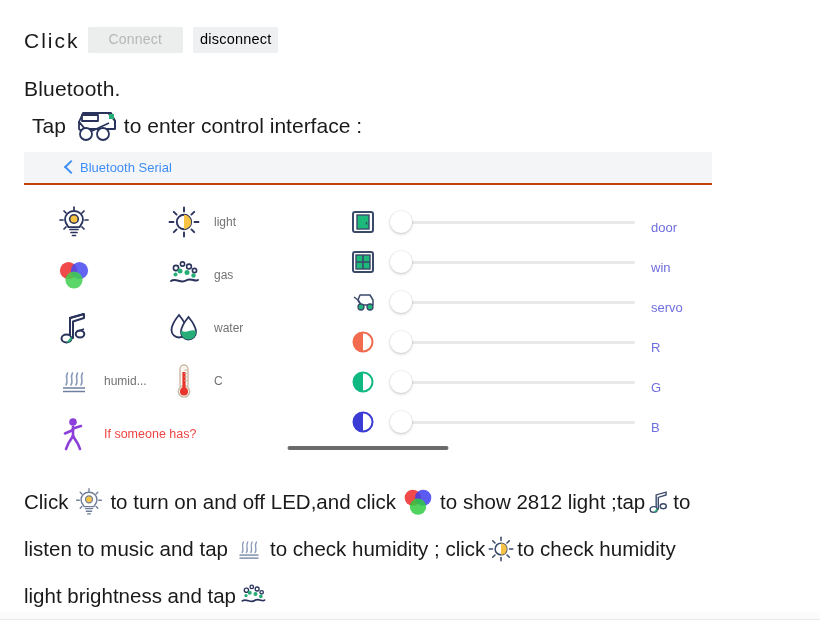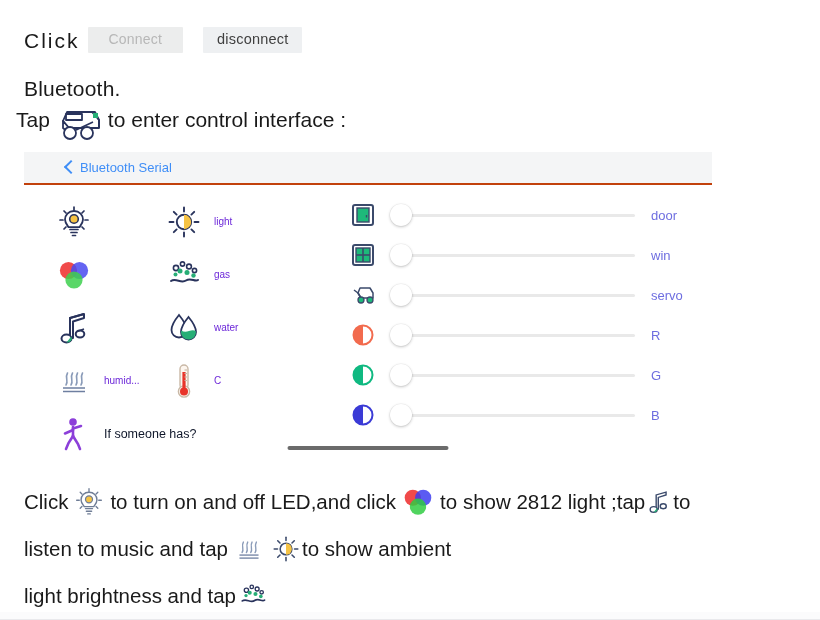--- a/index.html
+++ b/index.html
@@ -30,30 +30,30 @@
     font-size:14px;
     padding:4px 21px 5px;
     margin:0 8px;
     line-height:1.15;
     border-radius:1px;
     font-family:"Liberation Sans", sans-serif;
   }
   .btn-disconnect {
     display:inline-block;
     background:#eef0f2;
-    color:#404040;
+    color:#000000;
     font-size:14.5px;
-    padding:4px 14px 5px;
-    margin:0 12px;
+    padding:4px 7px 5px;
+    margin:0 2px;
     line-height:1.15;
     border-radius:1px;
     font-family:"Liberation Sans", sans-serif;
   }
 
-  .para-tap { position:absolute; left:16px; top:108px; display:flex; align-items:flex-start; height:36px; }
+  .para-tap { position:absolute; left:32px; top:108px; display:flex; align-items:center; height:36px; }
   .para-tap .lbl { font-size:21px; color:#1a1a1a; }
 
   
   .panel {
     position:absolute;
     left:24px; top:152px;
     width:688px; height:310px;
     background:#ffffff;
   }
   .panel-header {
@@ -82,26 +82,26 @@
   
   .sensor-grid {
     position:absolute; left:30px; top:10px;
     width:270px;
   }
   .sensor-row { display:flex; height:53px; align-items:center; }
   .sensor-cell { display:flex; align-items:center; }
   .sensor-cell.c1 { width:110px; }
   .sensor-cell.c2 { width:160px; }
   .sensor-ico { width:40px; height:40px; display:flex; align-items:center; justify-content:center; flex:0 0 auto; }
-  .sensor-lbl { font-size:10px; color:#6d28d9; margin-left:10px; white-space:nowrap; }
-  .sensor-lbl.purple { color:#0f172a; font-size:12.5px; }
+  .sensor-lbl { font-size:12px; color:#737373; margin-left:10px; white-space:nowrap; }
+  .sensor-lbl.purple { color:#ef4444; font-size:12.5px; }
 
   
   .slider-list { position:absolute; left:326px; top:10px; width:330px; }
-  .slider-row { display:flex; align-items:center; height:40px; }
+  .slider-row { display:flex; align-items:flex-end; height:40px; }
   .sl-ico { width:26px; height:26px; flex:0 0 auto; display:flex; align-items:center; justify-content:center; }
   .sl-track-wrap { position:relative; width:245px; height:26px; margin-left:14px; flex:0 0 auto; display:flex; align-items:center; }
   .sl-track { position:absolute; left:14px; right:0; height:3px; background:#e9e9e9; border-radius:2px; }
   .sl-knob {
     position:absolute; left:0; top:2px;
     width:22px; height:22px; border-radius:50%;
     background:#ffffff;
     box-shadow:0 1px 3px rgba(0,0,0,0.22), 0 0 0 0.5px rgba(0,0,0,0.05);
   }
   .sl-lbl { font-size:13px; color:#6e6ee0; margin-left:16px; white-space:nowrap; }
@@ -484,37 +484,38 @@
             <path d="M12 19 C15 15 10.5 12 13.5 7"></path>
           <path d="M17 19 C20 15 15.5 12 18.5 7"></path>
             <path d="M22 19 C25 15 20.5 12 23.5 7"></path>
         </g>
         <g stroke="#6e7fa0" stroke-width="1.5">
           <line x1="4" y1="22" x2="26" y2="22"></line>
             <line x1="4" y1="25.5" x2="26" y2="25.5"></line>
         </g>
       </svg>
     </span>
+    <span>to check humidity ;  click</span>
     <span class="ico-inline" style="width:28px;height:28px;margin:0 2px;">
       <svg width="26" height="26" viewBox="0 0 32 32">
         <g stroke="#3b4a6b" stroke-width="1.9" stroke-linecap="round">
           <line x1="16" y1="1.5" x2="16" y2="5.5"></line>
             <line x1="16" y1="26.5" x2="16" y2="30.5"></line>
           <line x1="1.5" y1="16" x2="5.5" y2="16"></line>
             <line x1="26.5" y1="16" x2="30.5" y2="16"></line>
           <line x1="5.8" y1="5.8" x2="8.6" y2="8.6"></line>
             <line x1="23.4" y1="23.4" x2="26.2" y2="26.2"></line>
           <line x1="5.8" y1="26.2" x2="8.6" y2="23.4"></line>
             <line x1="23.4" y1="8.6" x2="26.2" y2="5.8"></line>
         </g>
         <circle cx="16" cy="16" r="7.2" fill="#ffffff" stroke="#3b4a6b" stroke-width="1.9"></circle>
         <path d="M16 8.8 A7.2 7.2 0 0 1 16 23.2 Z" fill="#f6c344"></path>
       </svg>
     </span>
-    <span>to show ambient</span>
+    <span>to check humidity</span>
   </div>
 
   <div class="ln">
     <span>light brightness and tap</span>
     <span class="ico-inline" style="width:30px;height:28px;margin:0 2px;">
       <svg width="28" height="26" viewBox="0 0 34 30">
         <g fill="none" stroke="#29335c" stroke-width="1.6">
           <circle cx="9" cy="8" r="2.6"></circle>
             <circle cx="15.5" cy="4" r="2.1"></circle>
           <circle cx="22" cy="6.5" r="2.4"></circle>

